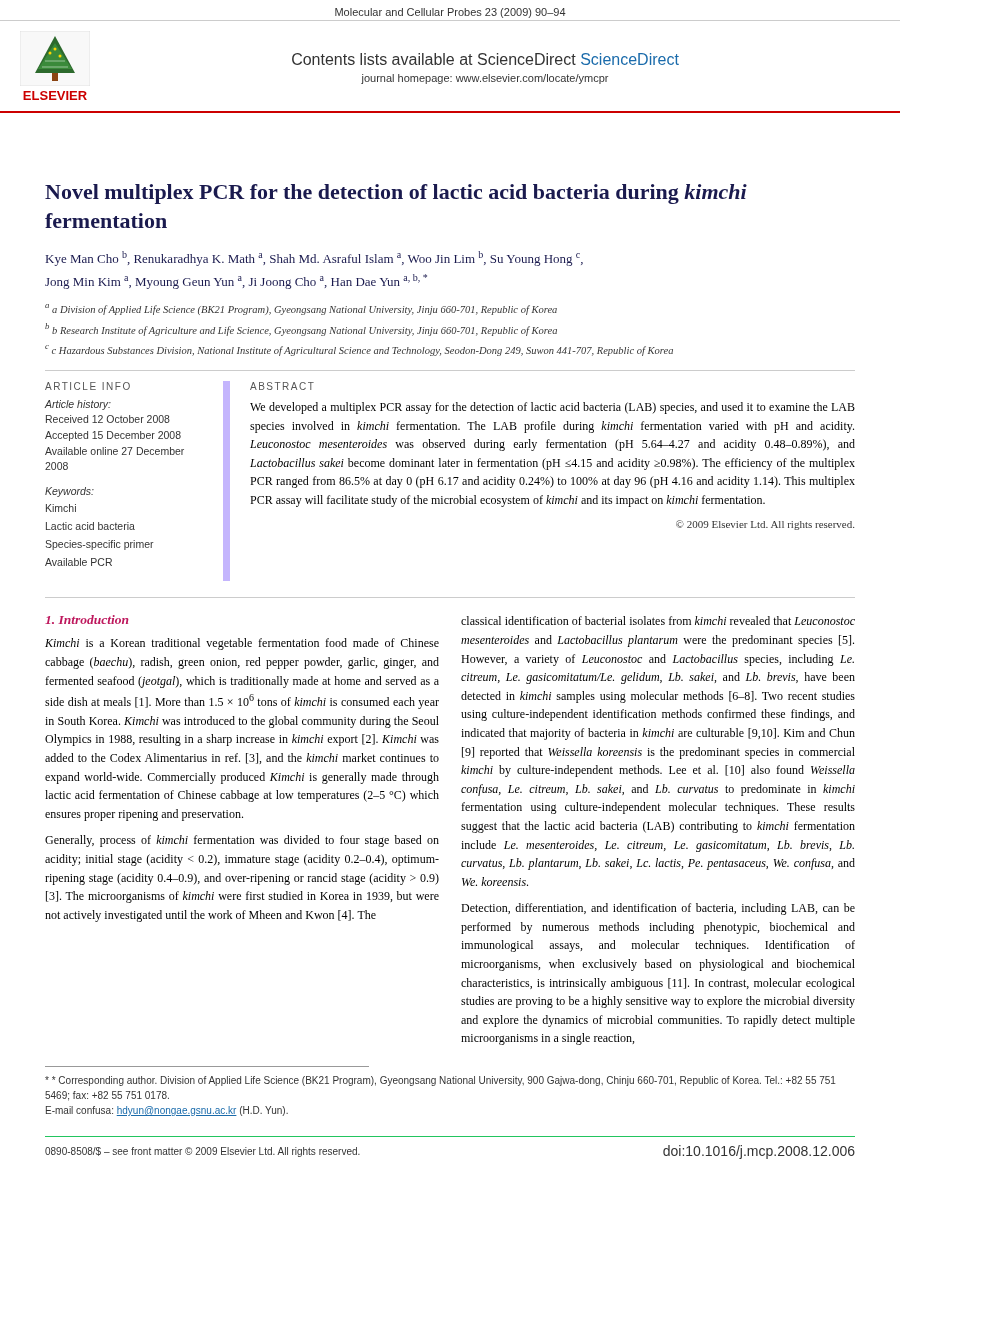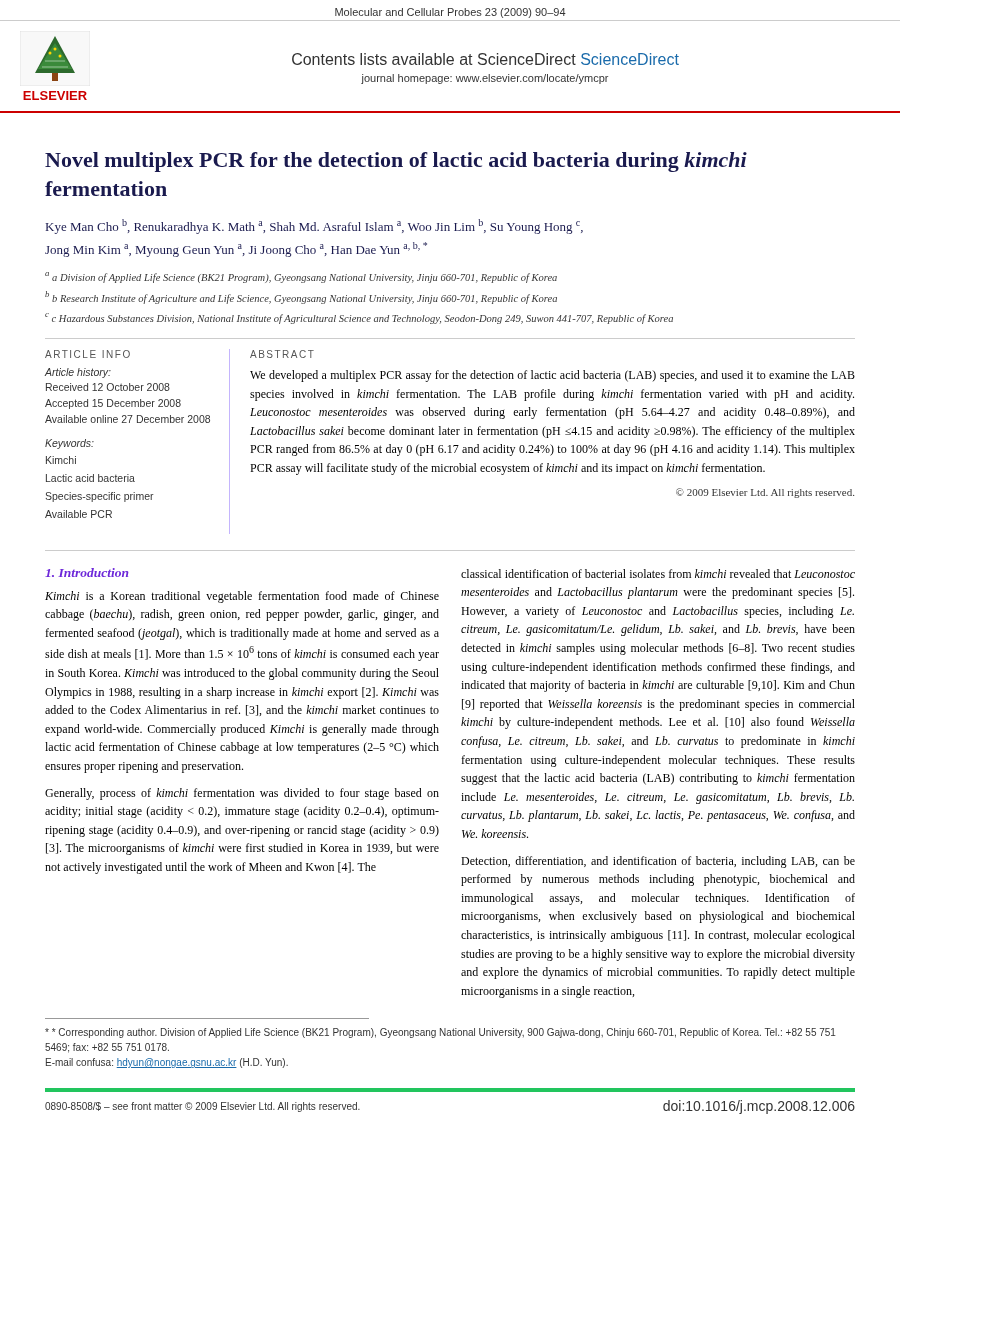--- a/index.html
+++ b/index.html
@@ -95,20 +95,21 @@
       padding: 4px;
     }
     .journal-cover-title {
       font-size: 9px;
       font-weight: bold;
       line-height: 1.2;
     }
     
     .main-content {
       padding: 15px 45px 20px 45px;
+      margin-top: 32px;
     }
     
     .article-title {
       font-size: 22px;
       font-family: 'Times New Roman', serif;
       color: #1a1a4e;
       font-weight: bold;
       margin-bottom: 12px;
       line-height: 1.3;
     }
@@ -143,21 +144,21 @@
     }
     
     .two-col {
       display: flex;
       gap: 20px;
       margin-top: 10px;
     }
     .col-left {
       width: 185px;
       flex-shrink: 0;
-      border-right: 1px solid #c4b5fd;
+      border-right: 7px solid #c4b5fd;
       padding-right: 14px;
     }
     .col-right {
       flex: 1;
     }
     
     .section-label {
       font-size: 10px;
       font-family: Arial, sans-serif;
       letter-spacing: 1.5px;
@@ -217,21 +218,21 @@
     .body-two-col {
       display: flex;
       gap: 22px;
     }
     .body-col {
       flex: 1;
     }
     .section-heading {
       font-size: 13.5px;
       font-weight: bold;
-      color: #6d28d9;
+      color: #be185d;
       margin-bottom: 6px;
     }
     .section-heading span {
       font-style: italic;
     }
     .body-text {
       font-size: 12px;
       line-height: 1.55;
       text-align: justify;
       color: #000;
@@ -250,21 +251,21 @@
       line-height: 1.5;
       color: #333;
       font-family: Arial, sans-serif;
     }
     .page-footer {
       font-size: 10px;
       color: #333;
       font-family: Arial, sans-serif;
       margin-top: 18px;
       padding-top: 6px;
-      border-top: 4px solid #22c55e;
+      border-top: 1px solid #22c55e;
       display: flex;
       justify-content: space-between;
       align-items: center;
     }
     .footer-left { font-size: 10px; }
     .footer-doi { font-size: 14px; }
     
     .elsevier-logo-svg {
       width: 70px;
       height: 55px;

